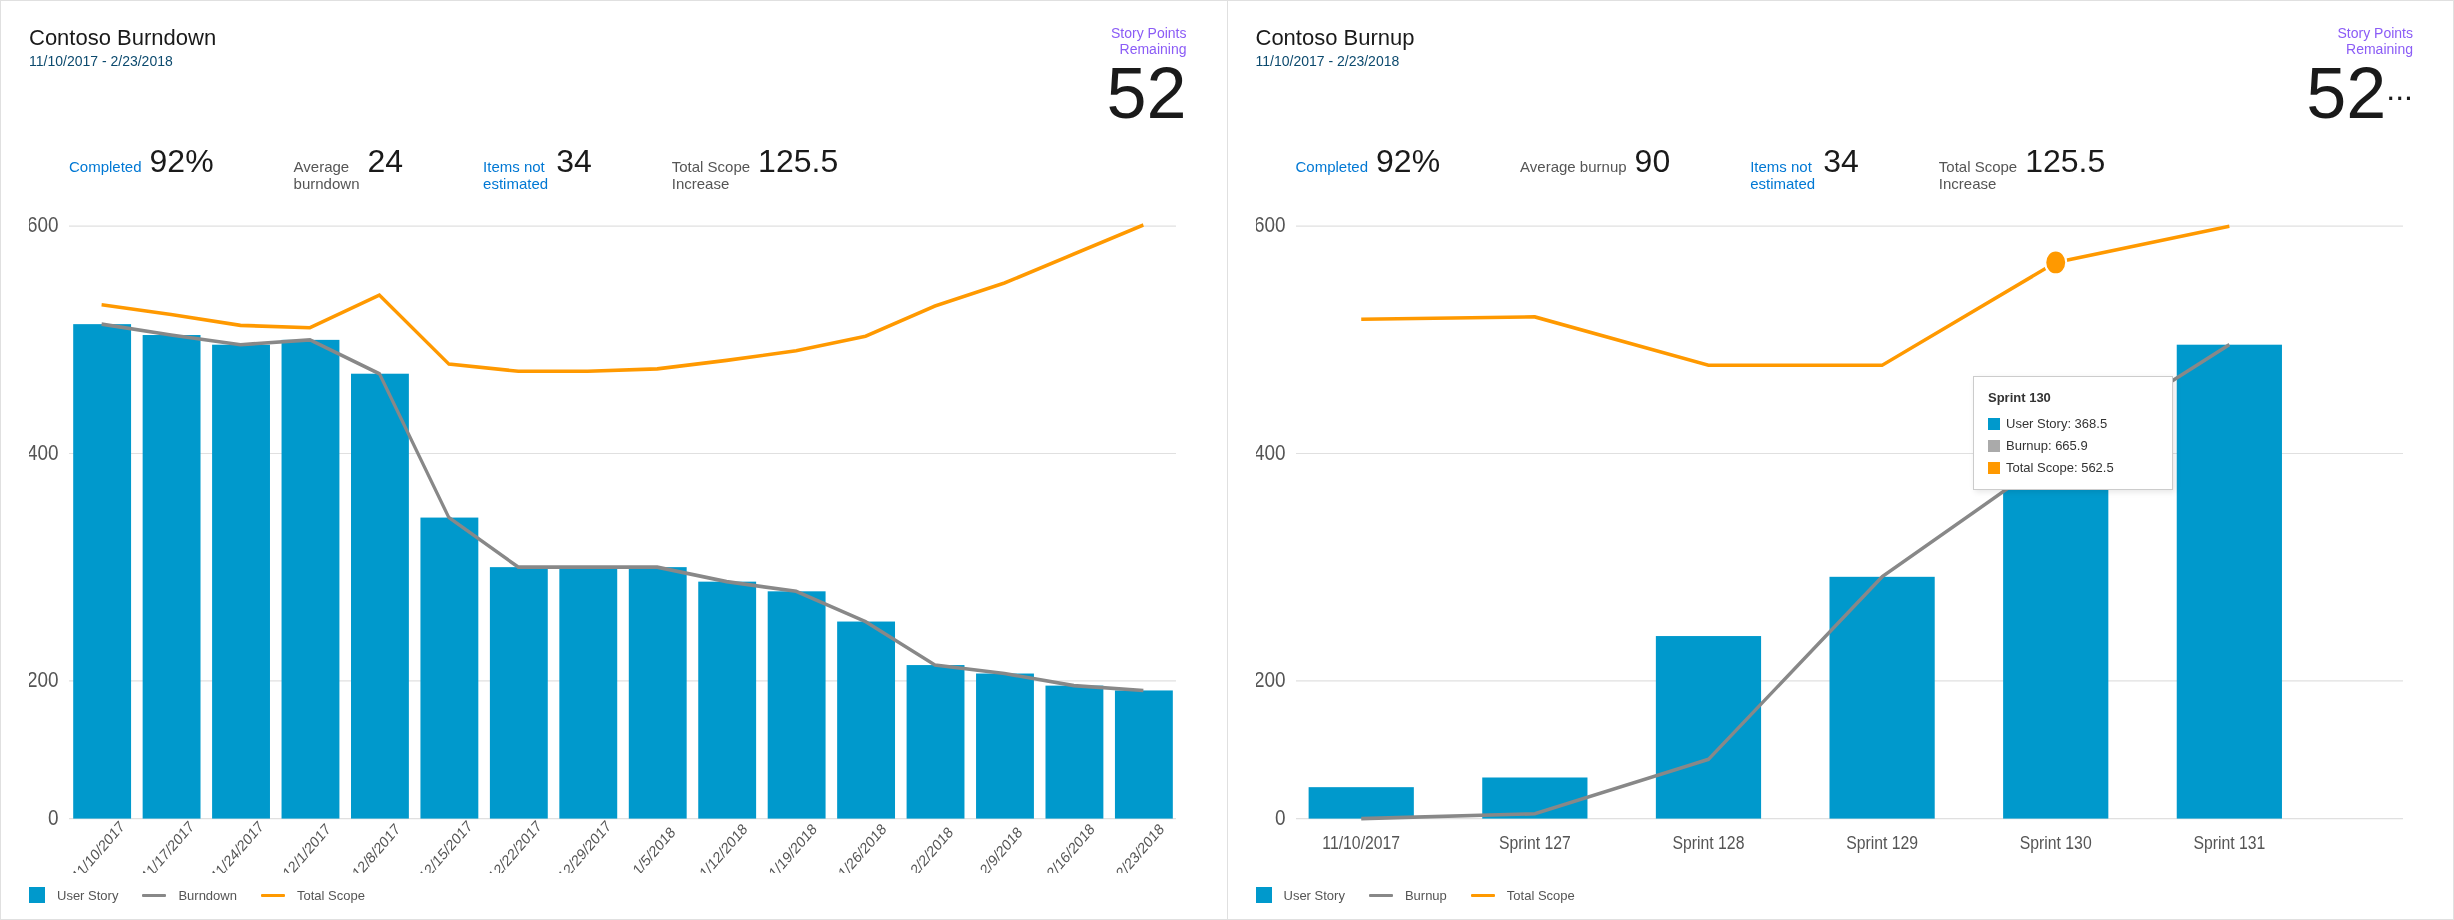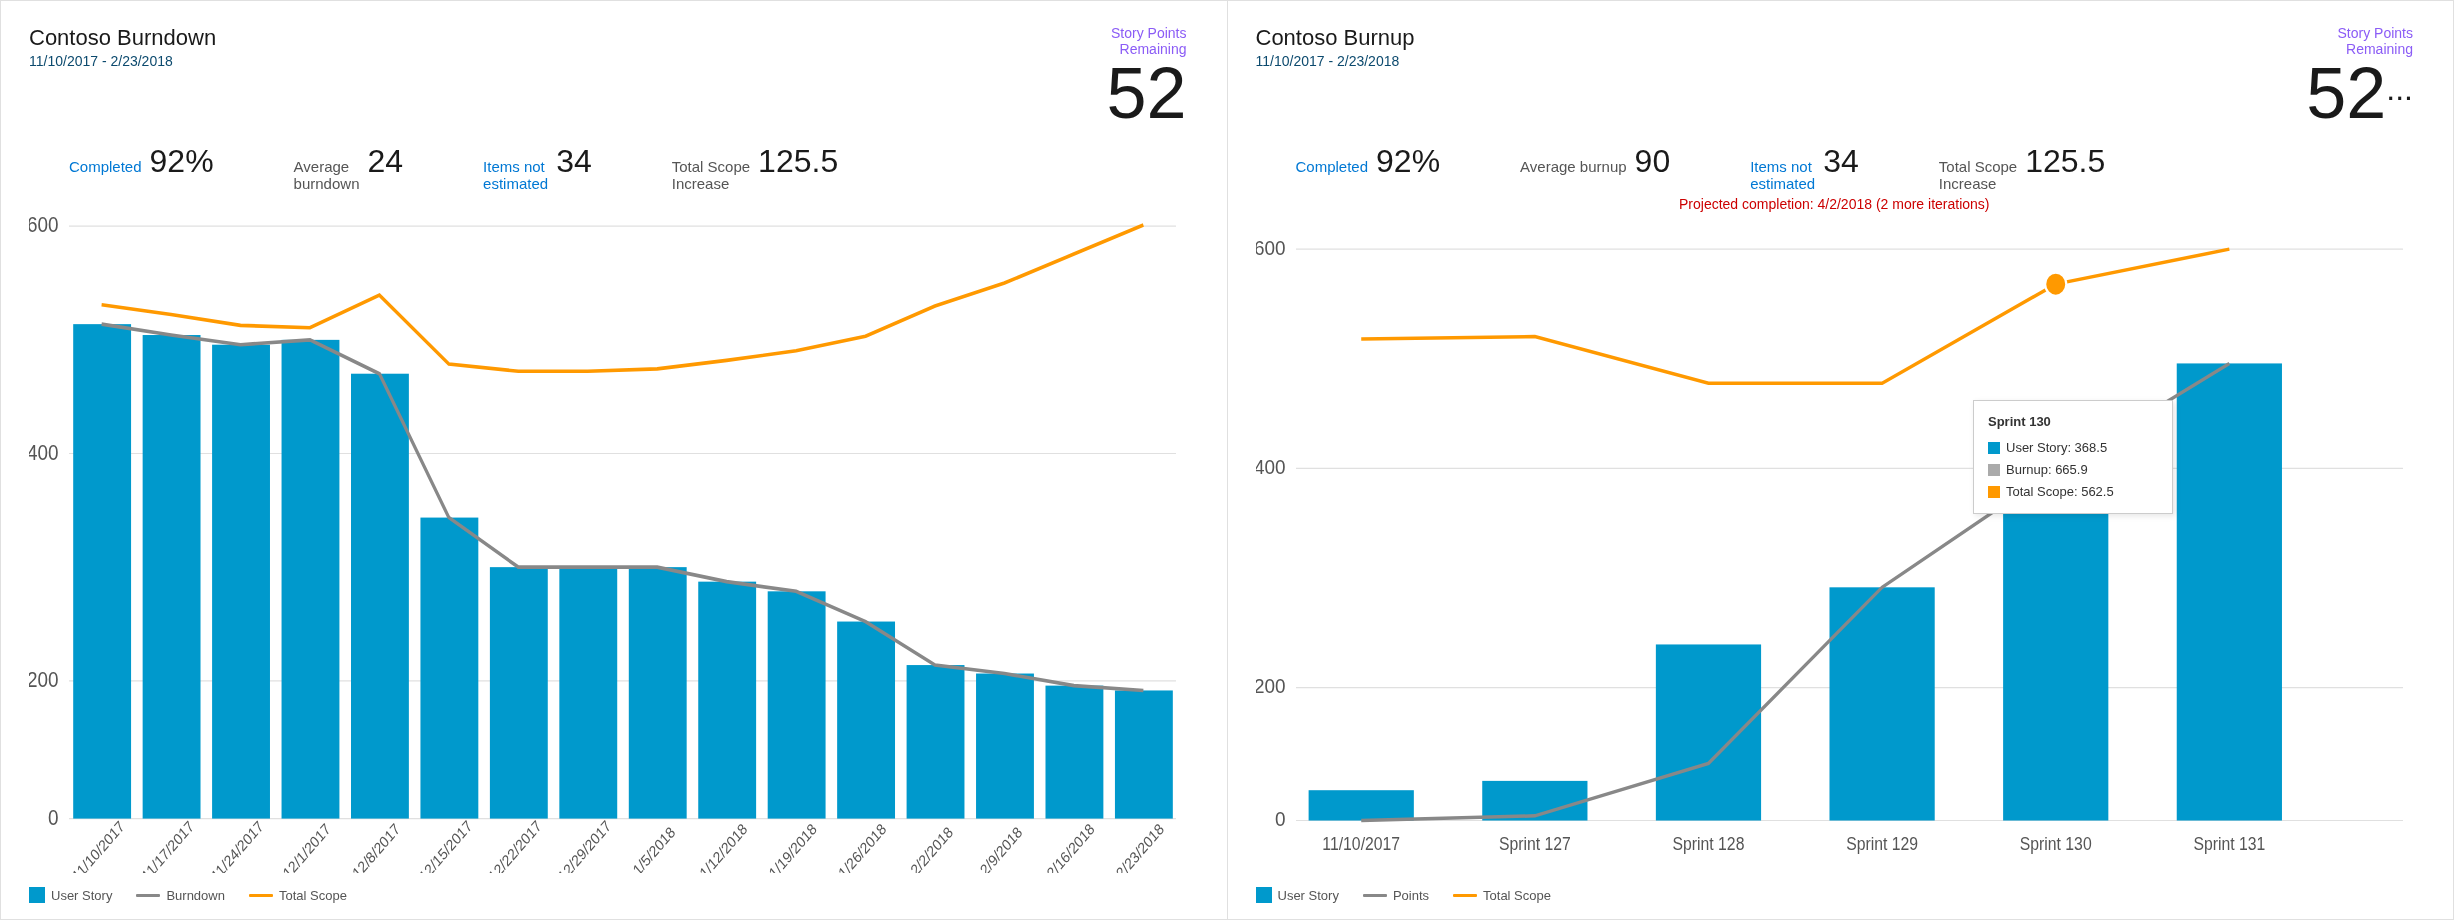--- a/index.html
+++ b/index.html
@@ -95,21 +95,21 @@
     }
     .legend {
       display: flex;
       gap: 24px;
       margin-top: 8px;
       padding-top: 6px;
     }
     .legend-item {
       display: flex;
       align-items: center;
-      gap: 6px;
+      gap: 12px;
       font-size: 13px;
       color: #555;
     }
     .legend-swatch {
       width: 16px;
       height: 16px;
     }
     .legend-line {
       width: 24px;
       height: 3px;
@@ -278,21 +278,20 @@
     <div class="metric-item">
       <span class="metric-label blue">Items not<br>estimated</span>
       <span class="metric-value">34</span>
     </div>
     <div class="metric-item">
       <span class="metric-label">Total Scope<br>Increase</span>
       <span class="metric-value">125.5</span>
     </div>
   </div>
 
-  <div class="projected">Projected completion: 4/2/2018 (2 more iterations)</div>
 
   <div class="chart-area" style="position:relative;">
     <svg class="chart" viewBox="0 0 1100 560" preserveAspectRatio="none">
 
       <text x="28" y="30" font-size="18" fill="#555" text-anchor="end">600</text>
       <text x="28" y="218" font-size="18" fill="#555" text-anchor="end">400</text>
       <text x="28" y="406" font-size="18" fill="#555" text-anchor="end">200</text>
       <text x="28" y="520" font-size="18" fill="#555" text-anchor="end">0</text>
 
       <line x1="38" y1="25" x2="1090" y2="25" stroke="#e0e0e0" stroke-width="1"></line>
@@ -345,20 +344,20 @@
     </div>
   </div>
 
   <div class="legend">
     <div class="legend-item">
       <div class="legend-swatch" style="background:#0099cc;"></div>
       <span>User Story</span>
     </div>
     <div class="legend-item">
       <div class="legend-line" style="background:#888;"></div>
-      <span>Points</span>
+      <span>Burnup</span>
     </div>
     <div class="legend-item">
       <div class="legend-line" style="background:#f90;"></div>
       <span>Total Scope</span>
     </div>
   </div>
 </div>
 
 </body></html>

